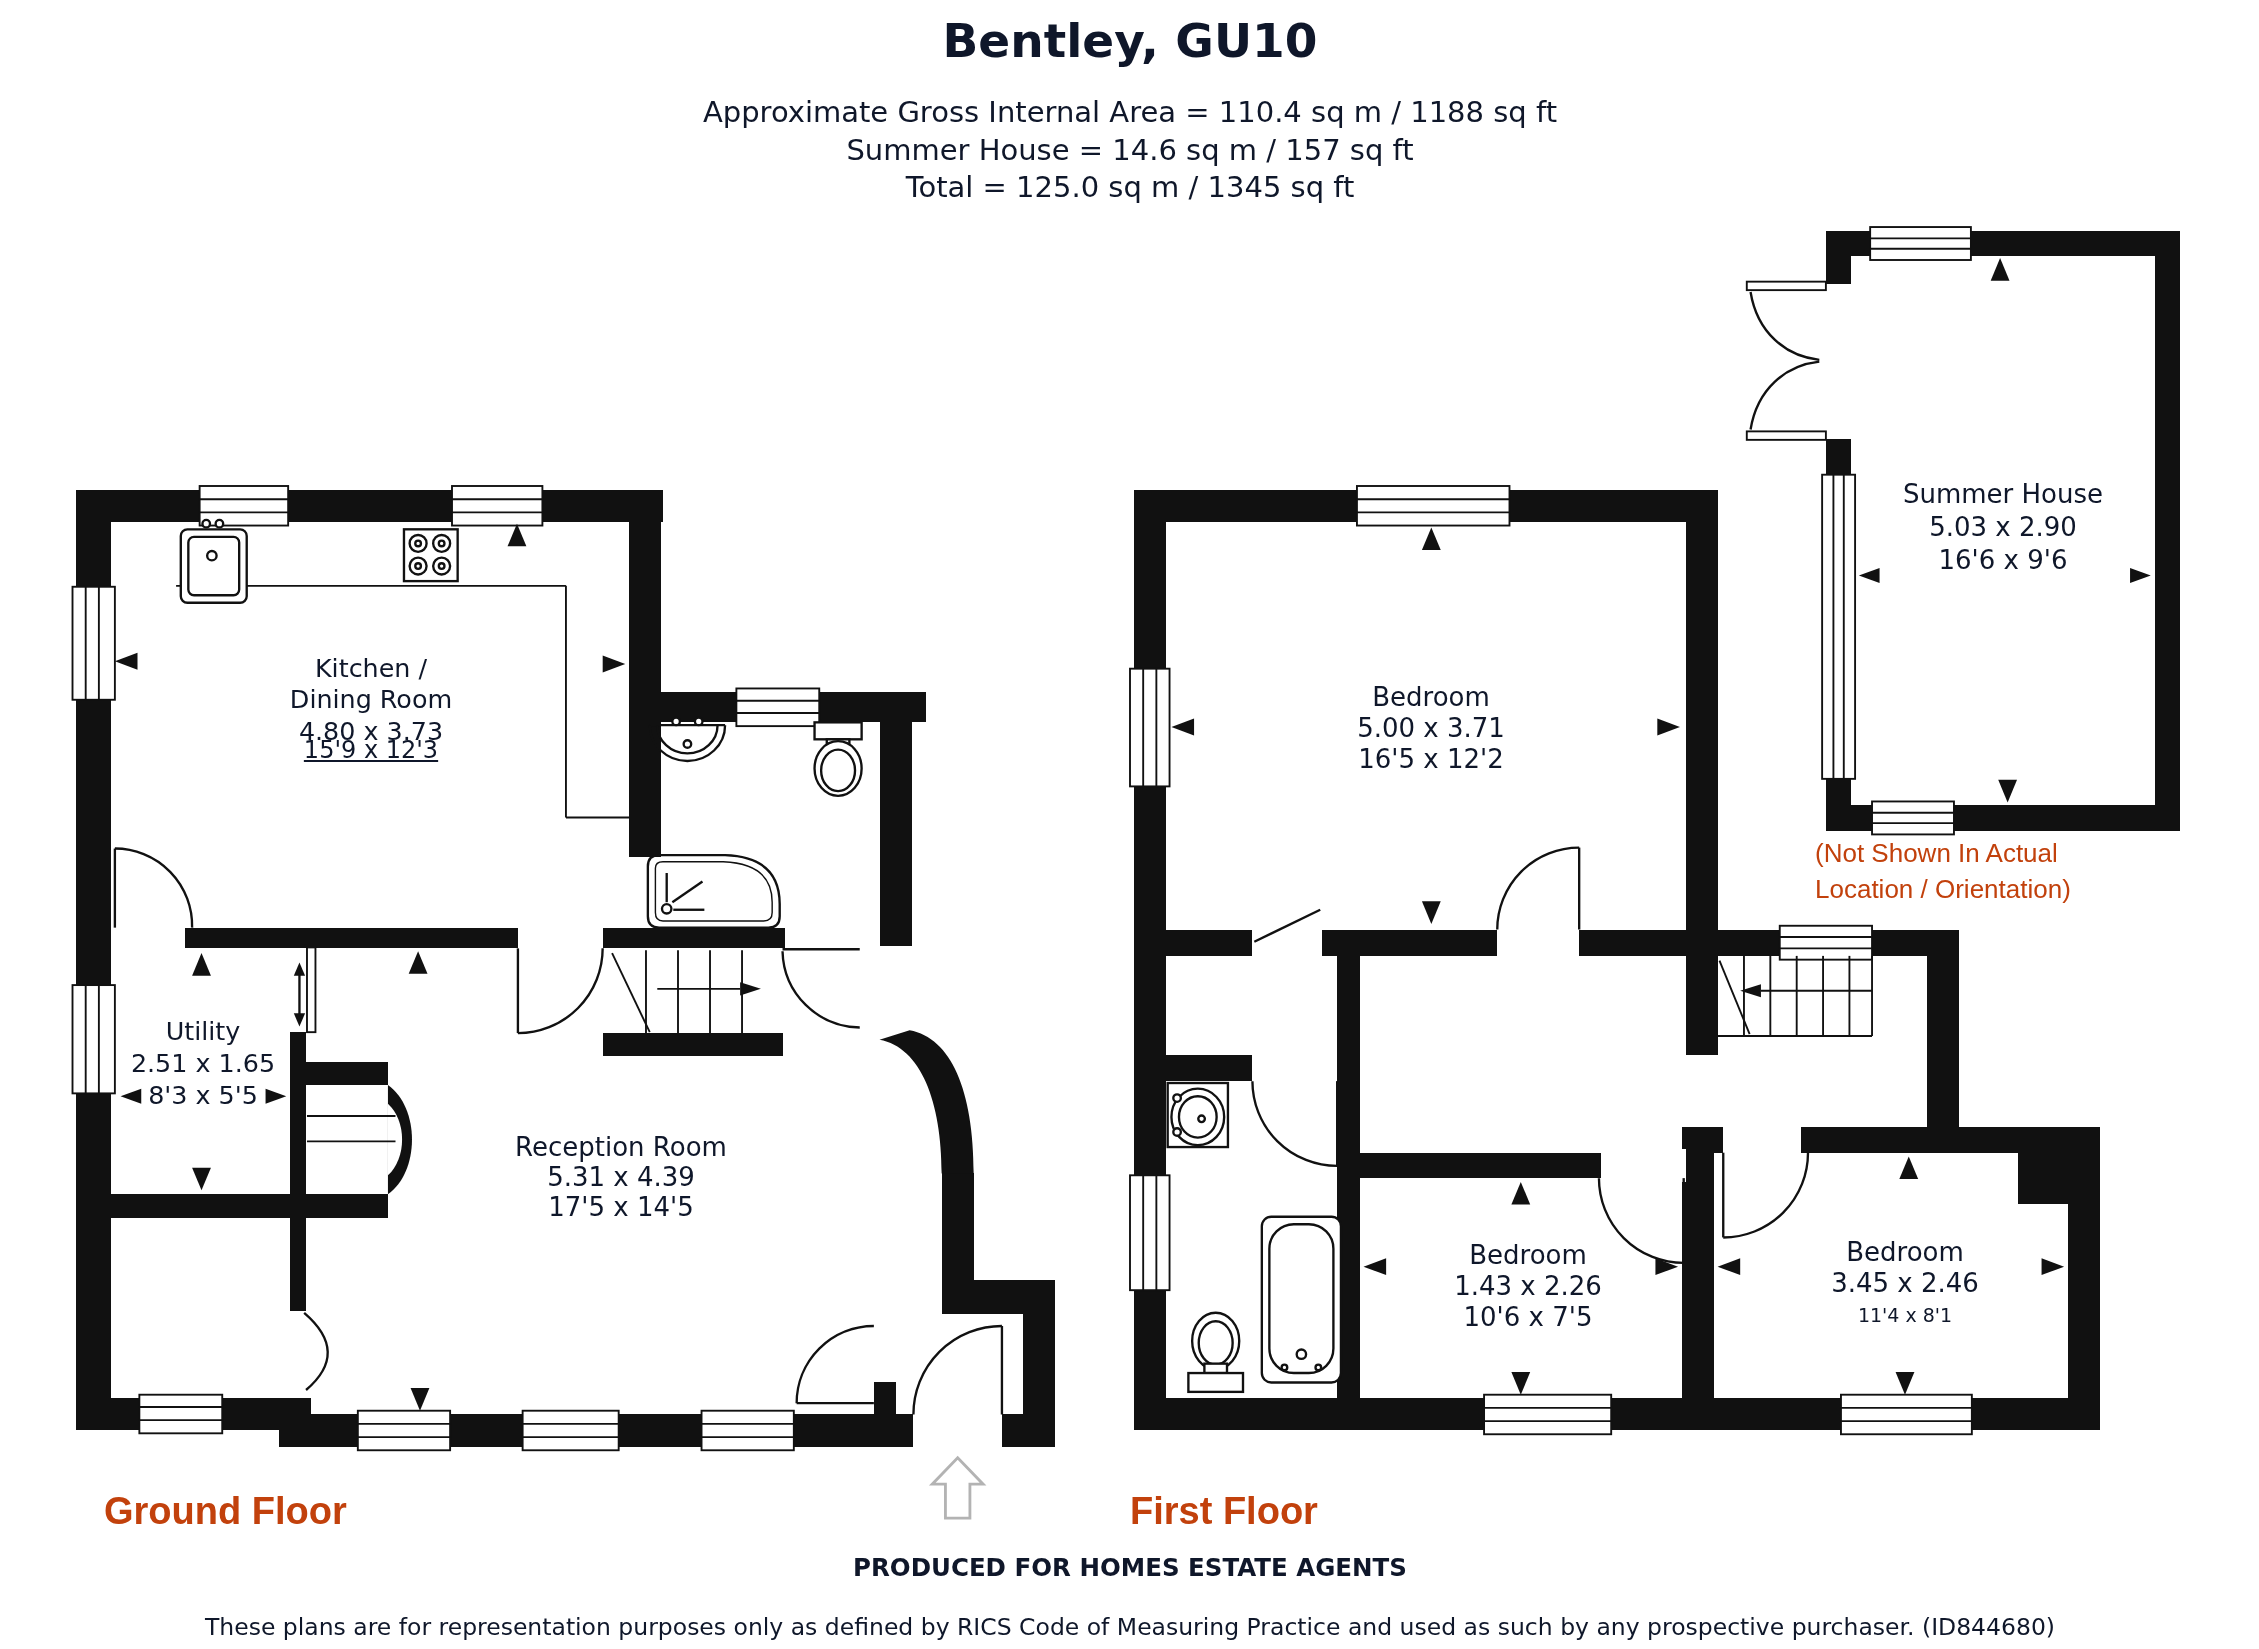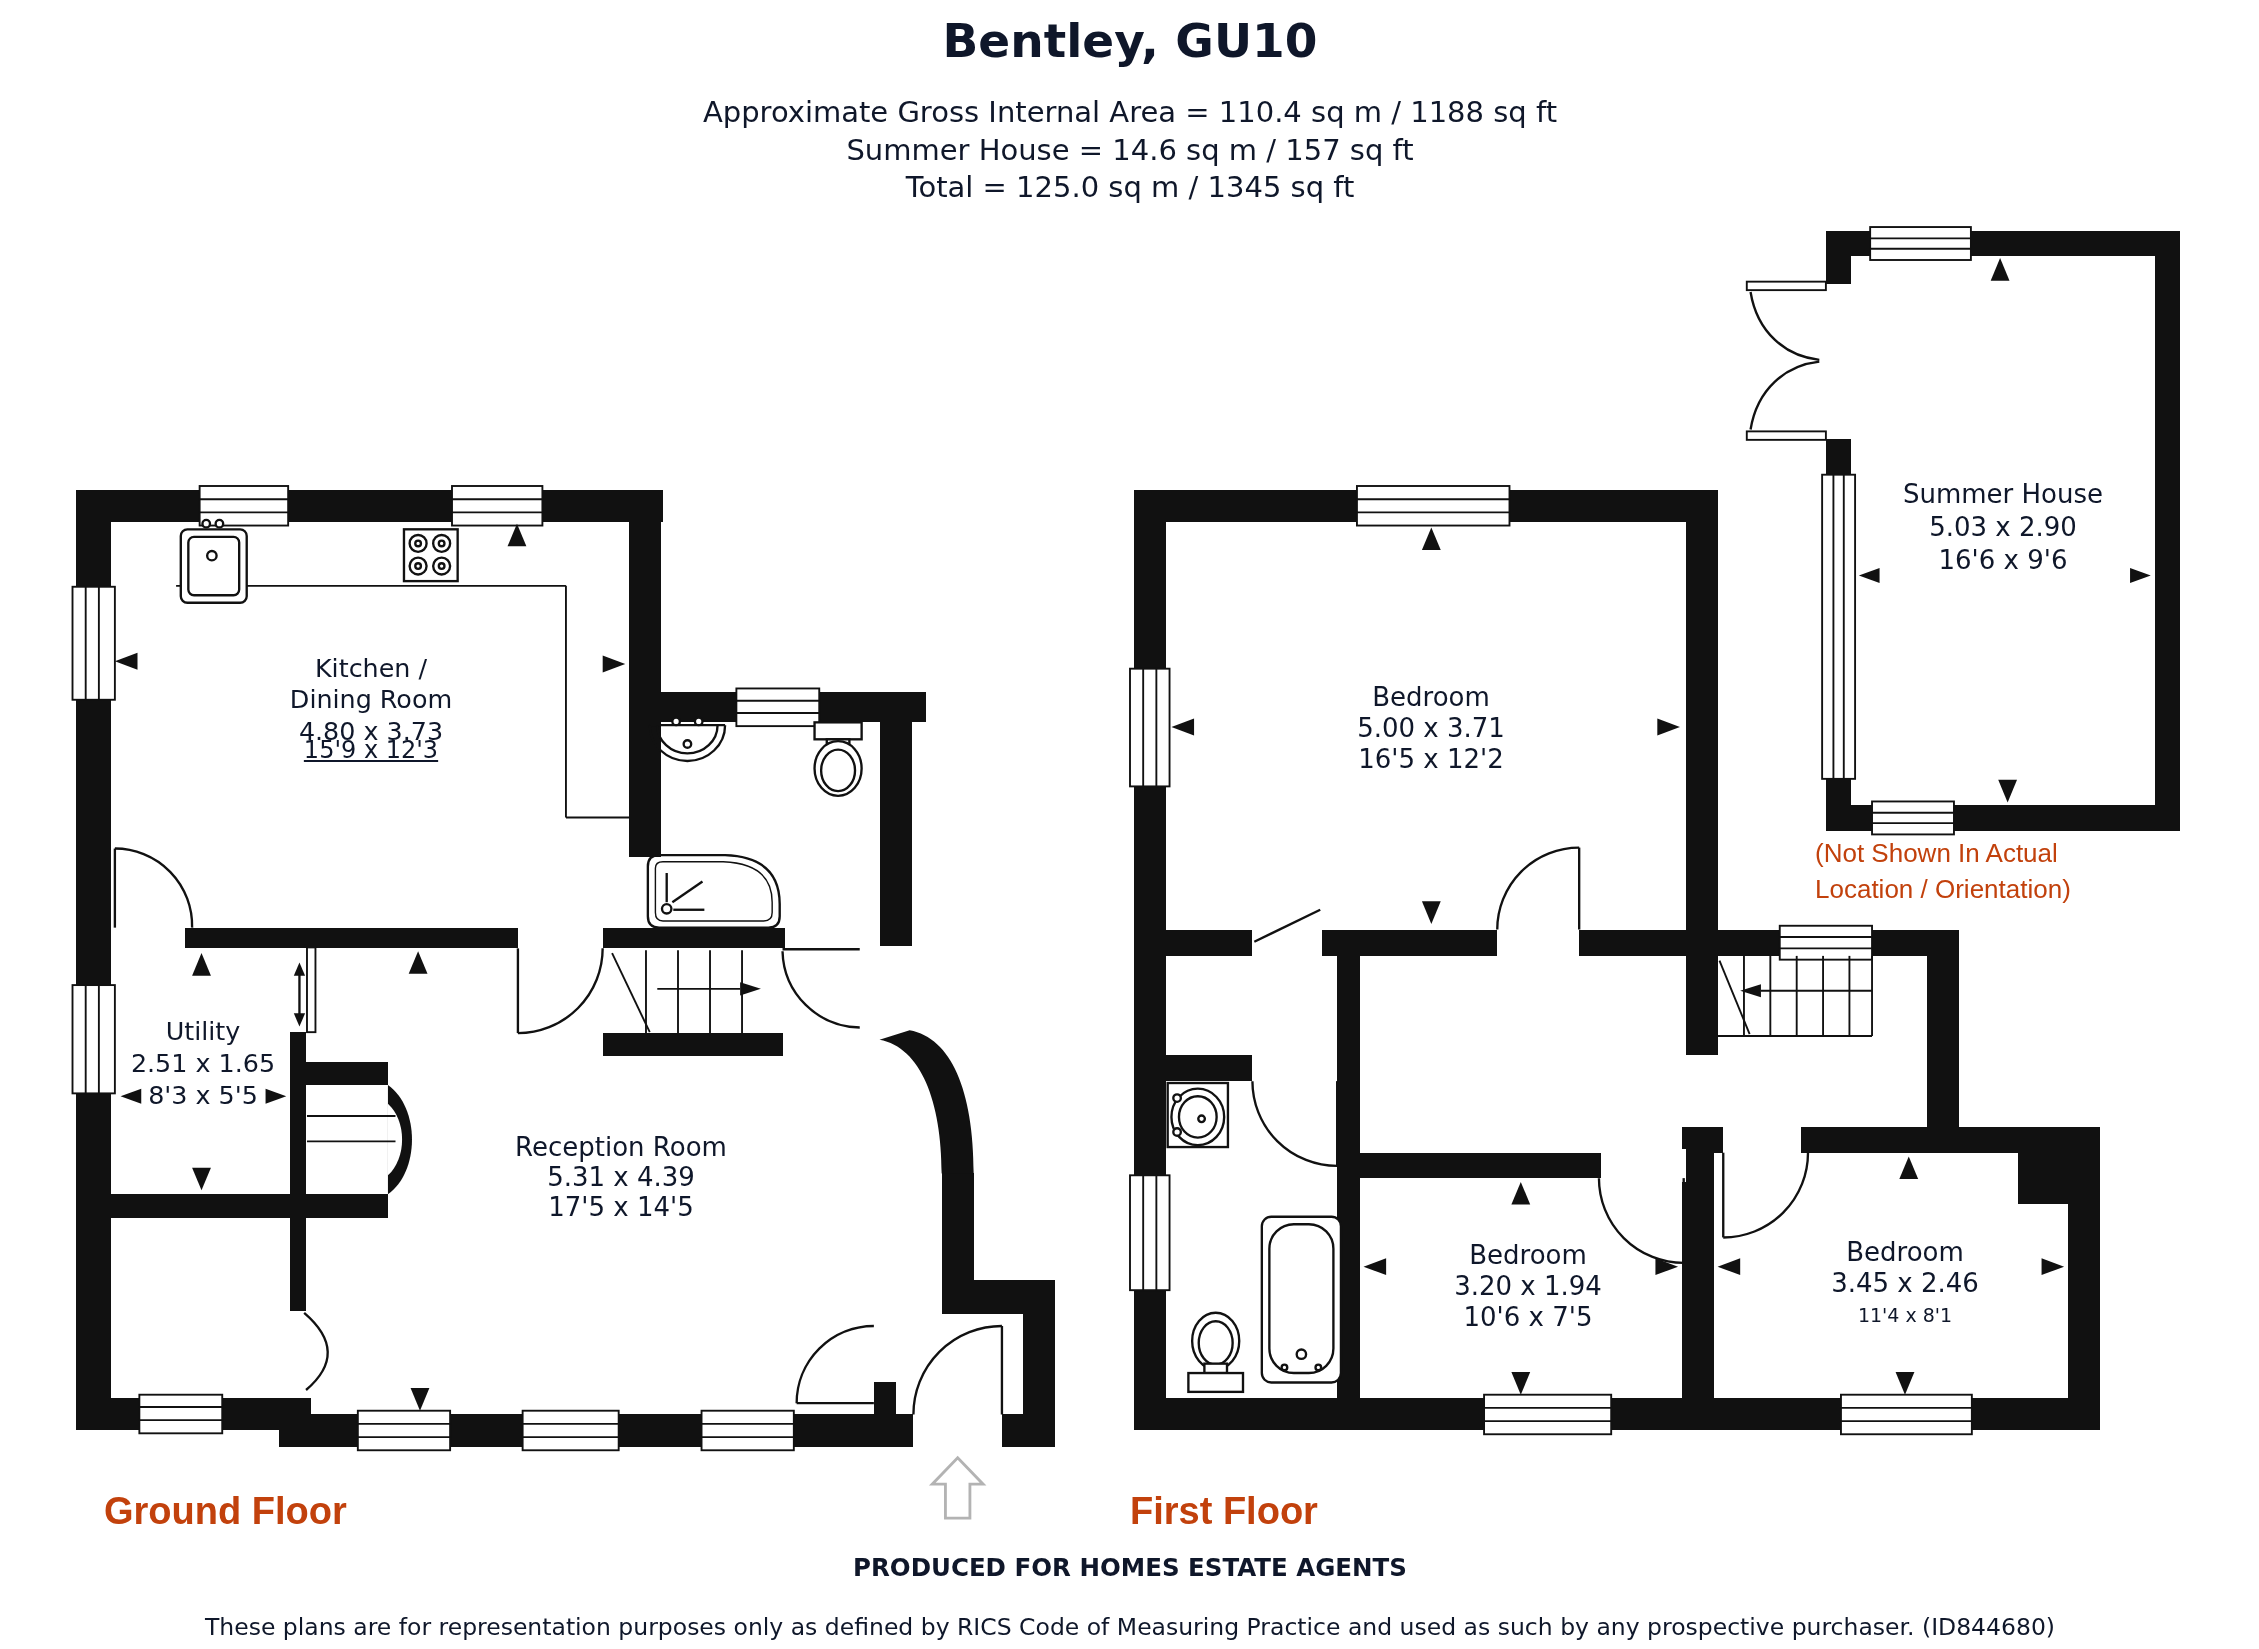--- a/index.html
+++ b/index.html
@@ -402,21 +402,21 @@
 
   <div class="lbl" style="left:621px;top:1147px;font-size:26px;">Reception Room</div>
   <div class="lbl" style="left:621px;top:1177px;font-size:26px;">5.31 x 4.39</div>
   <div class="lbl" style="left:621px;top:1207px;font-size:26px;">17'5 x 14'5</div>
 
   <div class="lbl" style="left:1431px;top:697px;font-size:26px;">Bedroom</div>
   <div class="lbl" style="left:1431px;top:728px;font-size:26px;">5.00 x 3.71</div>
   <div class="lbl" style="left:1431px;top:759px;font-size:26px;">16'5 x 12'2</div>
 
   <div class="lbl" style="left:1528px;top:1255px;font-size:26px;">Bedroom</div>
-  <div class="lbl" style="left:1528px;top:1286px;font-size:26px;">3.20 x 1.94</div>
+  <div class="lbl" style="left:1528px;top:1286px;font-size:26px;">1.43 x 2.26</div>
   <div class="lbl" style="left:1528px;top:1317px;font-size:26px;">10'6 x 7'5</div>
 
   <div class="lbl" style="left:1905px;top:1252px;font-size:26px;">Bedroom</div>
   <div class="lbl" style="left:1905px;top:1283px;font-size:26px;">3.45 x 2.46</div>
   <div class="lbl" style="left:1905px;top:1315px;font-size:19px;">11'4 x 8'1</div>
 
   <div class="lbl" style="left:2003px;top:494px;font-size:26px;">Summer House</div>
   <div class="lbl" style="left:2003px;top:527px;font-size:26px;">5.03 x 2.90</div>
   <div class="lbl" style="left:2003px;top:560px;font-size:26px;">16'6 x 9'6</div>
   <div class="lbl-left" style="left:1815px;top:853px;font-size:26px;">(Not Shown In Actual</div>

